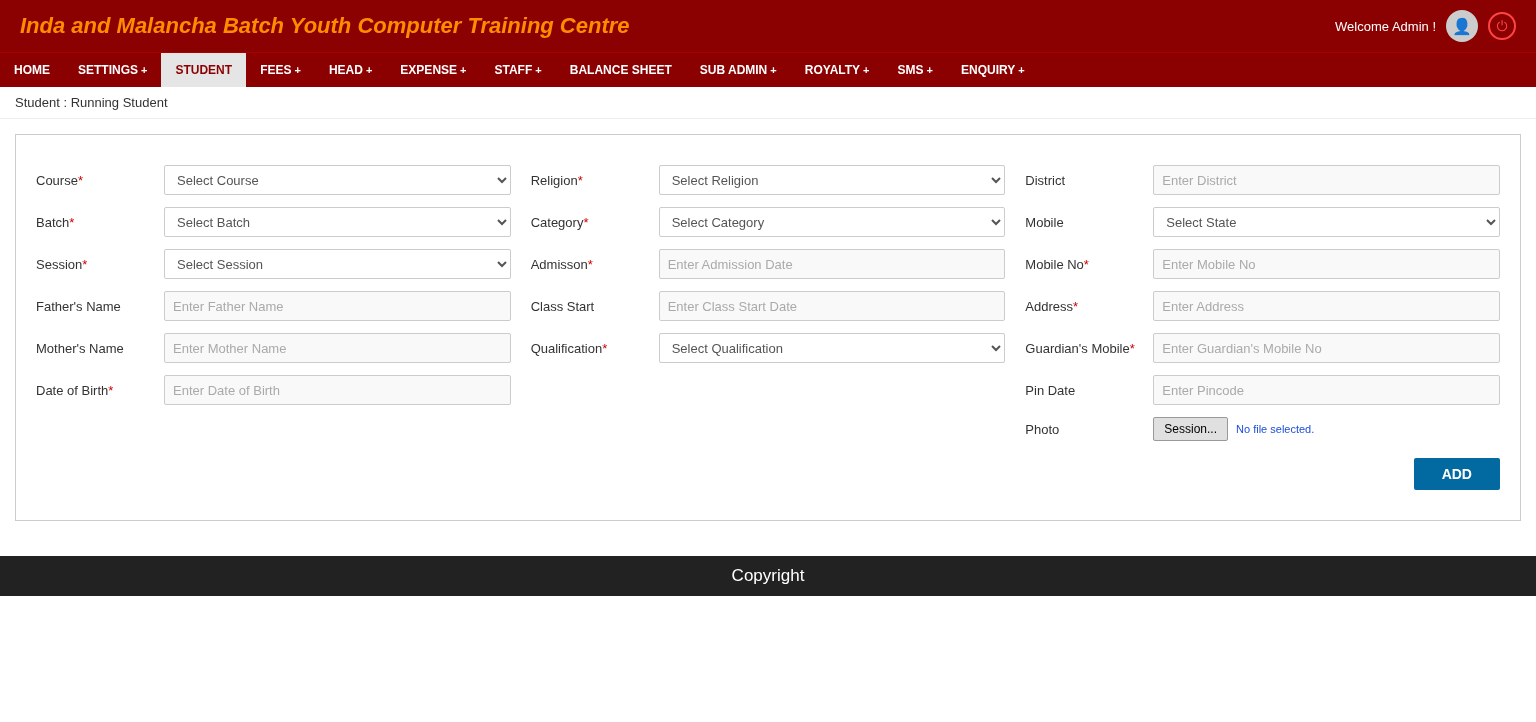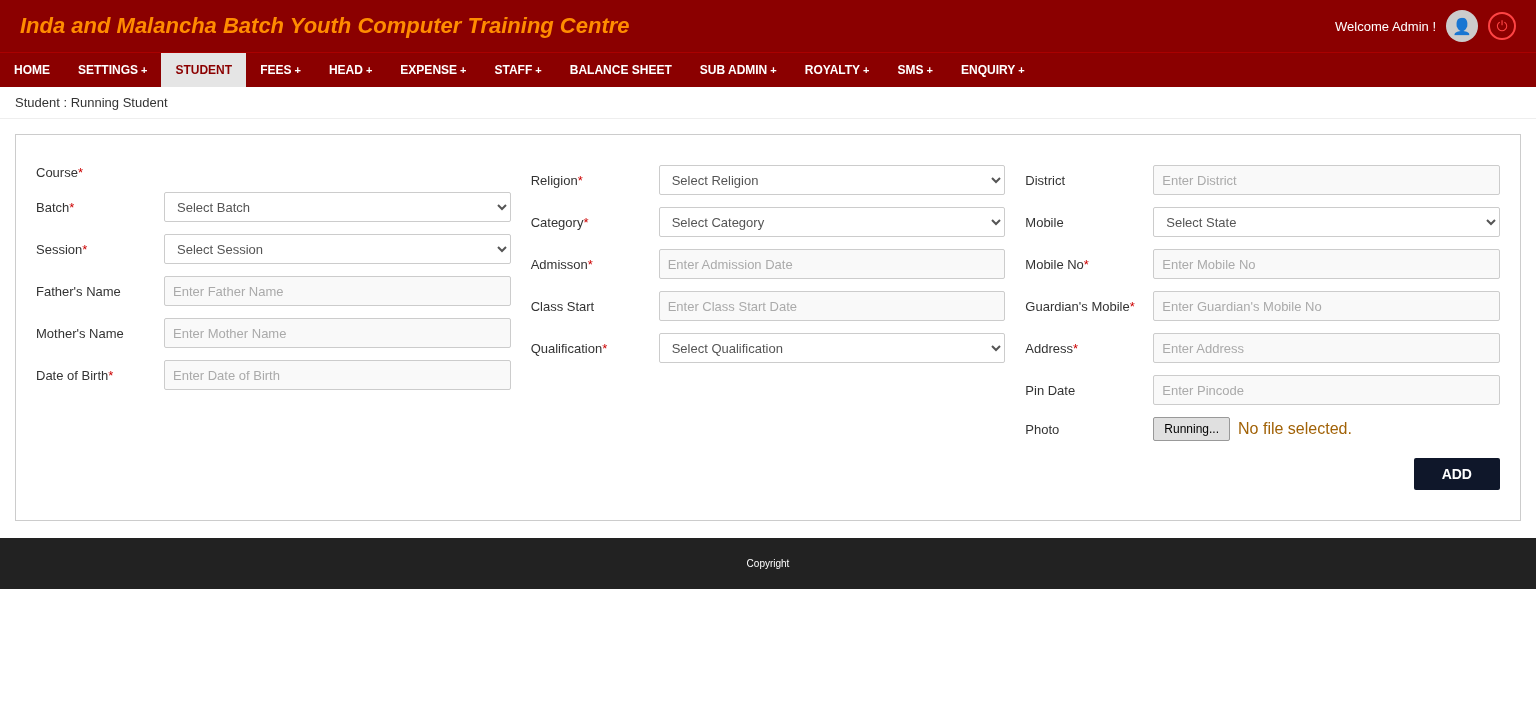--- a/index.html
+++ b/index.html
@@ -136,21 +136,21 @@
     }
     input.form-control::placeholder {
       color: #aaa;
     }
     input.form-control {
       background: #f9f9f9;
     }
 
     
     .add-btn {
-      background: #0f172a;
+      background: #0369a1;
       color: #fff;
       border: none;
       padding: 8px 28px;
       font-size: 14px;
       font-weight: bold;
       cursor: pointer;
       border-radius: 2px;
       margin-top: 5px;
     }
 
@@ -162,39 +162,39 @@
     }
     .browse-btn {
       padding: 4px 10px;
       border: 1px solid #999;
       background: #e0e0e0;
       font-size: 12px;
       cursor: pointer;
       border-radius: 2px;
     }
     .no-file-text {
-      font-size: 16px;
-      color: #a16207;
+      font-size: 11px;
+      color: #1d4ed8;
     }
 
     
     .col3-bottom {
       display: flex;
       flex-direction: column;
       gap: 12px;
     }
 
     
     .footer {
       background: #222;
       color: #fff;
       text-align: center;
-      padding: 20px;
-      font-size: 10px;
-      margin-top: 2px;
+      padding: 10px;
+      font-size: 17px;
+      margin-top: 20px;
     }
   </style>
 </head>
 <body>
 
 <div class="header">
   <div class="header-title">Inda and Malancha Batch Youth Computer Training Centre</div>
   <div class="header-right">
     <span>Welcome Admin !</span>
     <span class="user-icon">👤</span>
@@ -221,20 +221,23 @@
   <span>Student : Running Student</span>
 </div>
 
 <div class="main-content">
   <div class="form-container">
     <div class="form-grid">
 
       <div class="form-column">
         <div class="form-row">
           <label class="form-label">Course<span class="required">*</span></label>
+          <select class="form-control">
+            <option value="">Select Course</option>
+          </select>
         </div>
         <div class="form-row">
           <label class="form-label">Batch<span class="required">*</span></label>
           <select class="form-control">
             <option value="">Select Batch</option>
           </select>
         </div>
         <div class="form-row">
           <label class="form-label">Session<span class="required">*</span></label>
           <select class="form-control">
@@ -293,35 +296,35 @@
           <label class="form-label">Mobile</label>
           <select class="form-control">
             <option value="">Select State</option>
           </select>
         </div>
         <div class="form-row">
           <label class="form-label">Mobile No<span class="required">*</span></label>
           <input type="text" class="form-control" placeholder="Enter Mobile No" style="">
         </div>
         <div class="form-row">
+          <label class="form-label">Address<span class="required">*</span></label>
+          <input type="text" class="form-control" placeholder="Enter Address" style="">
+        </div>
+        <div class="form-row">
           <label class="form-label">Guardian's Mobile<span class="required">*</span></label>
           <input type="text" class="form-control" placeholder="Enter Guardian's Mobile No" style="">
         </div>
         <div class="form-row">
-          <label class="form-label">Address<span class="required">*</span></label>
-          <input type="text" class="form-control" placeholder="Enter Address" style="">
-        </div>
-        <div class="form-row">
           <label class="form-label">Pin Date</label>
           <input type="text" class="form-control" placeholder="Enter Pincode" style="">
         </div>
         <div class="form-row">
           <label class="form-label">Photo</label>
           <div class="file-row">
-            <button class="browse-btn">Running...</button>
+            <button class="browse-btn">Session...</button>
             <span class="no-file-text">No file selected.</span>
 
           </div>
         </div>
         <div class="form-row" style="justify-content: flex-end; padding-right: 0;">
           <button class="add-btn">ADD</button>
         </div>
       </div>
 
     </div>

